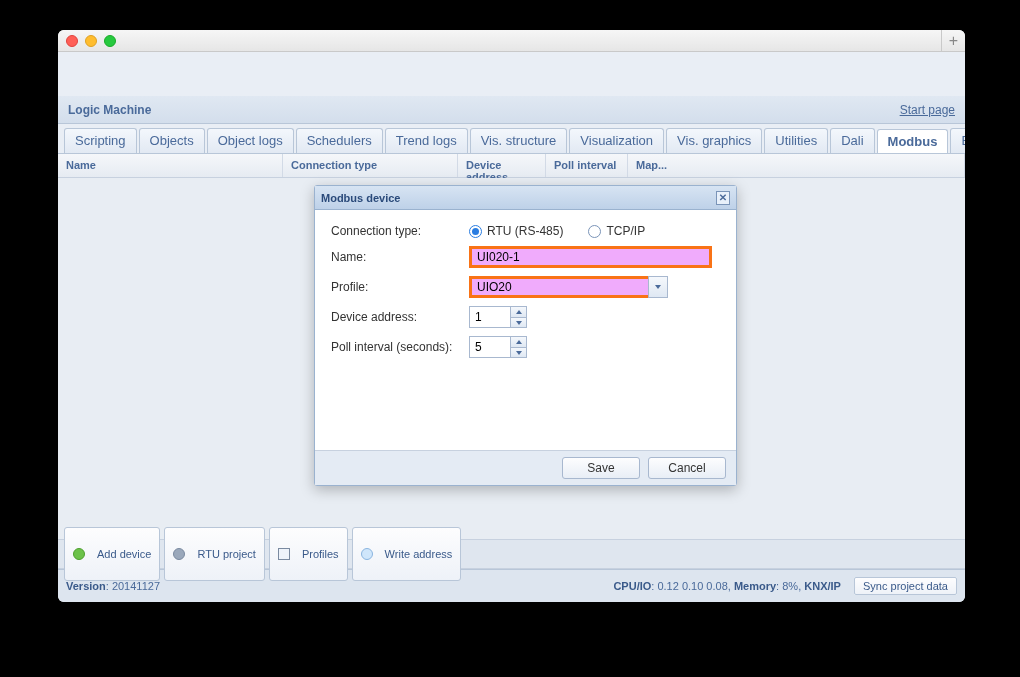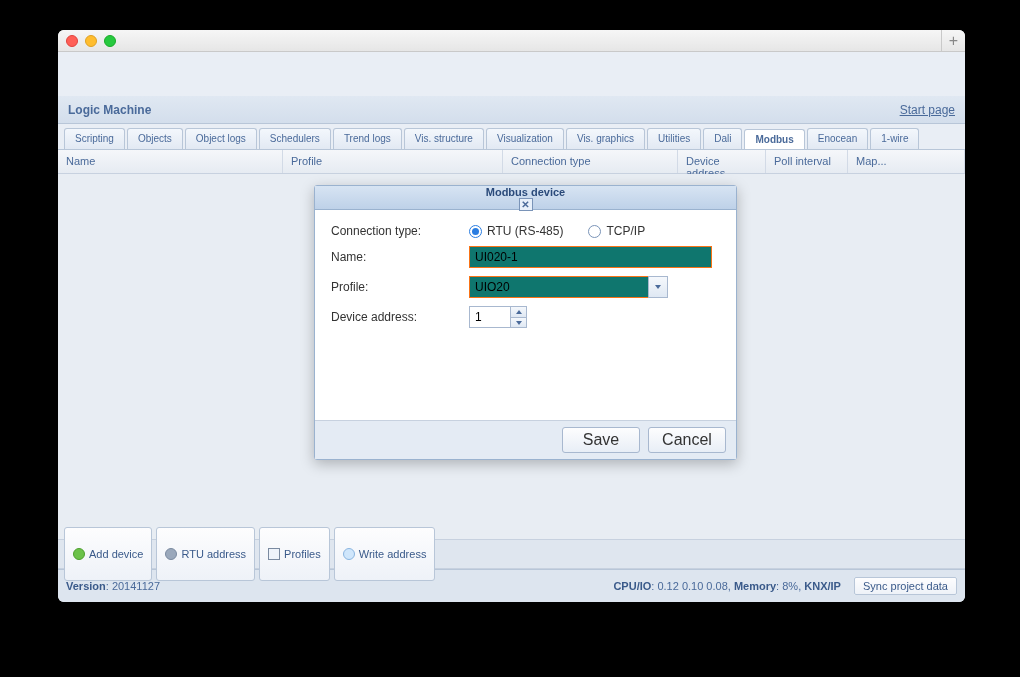--- a/index.html
+++ b/index.html
@@ -85,21 +85,21 @@
     white-space: nowrap;
   }
   .tab {
     padding: 4px 10px;
     border: 1px solid #b8c6d8;
     border-bottom: none;
     border-radius: 3px 3px 0 0;
     background: linear-gradient(#f3f7fc, #e2e9f3);
     color: #4a6a9a;
     cursor: pointer;
-    font-size: 10px;
+    font-size: 13px;
   }
   .tab.active {
     background: #fff;
     font-weight: bold;
     position: relative;
     top: 1px;
     border-bottom: 1px solid #fff;
   }
 
   
@@ -111,20 +111,21 @@
     flex-direction: column;
     position: relative;
   }
   .grid-header {
     display: flex;
     height: 24px;
     background: linear-gradient(#f5f7fa, #e6ebf2);
     border-bottom: 1px solid #c7d1df;
     color: #4a6a9a;
     font-size: 11px;
+    font-weight: bold;
   }
   .gh-cell {
     padding: 5px 8px;
     border-right: 1px solid #d2dae6;
   }
   .gh-name    { width: 225px; }
   .gh-profile { width: 220px; }
   .gh-conn    { width: 175px; }
   .gh-addr    { width: 88px; }
   .gh-poll    { width: 82px; }
@@ -141,21 +142,21 @@
     border-top: 1px solid #c7d1df;
     border-bottom: 1px solid #c7d1df;
     display: flex;
     align-items: center;
     padding: 0 6px;
     gap: 4px;
   }
   .tbtn {
     display: flex;
     align-items: center;
-    gap: 4px;
+    gap: 12px;
     padding: 20px 8px;
     border: 1px solid #b8c6d8;
     border-radius: 3px;
     background: linear-gradient(#fdfdfe, #eef2f8);
     color: #3a5a8a;
     font-size: 11px;
     cursor: pointer;
   }
   .icon-circle { width: 12px; height: 12px; border-radius: 50%; display: inline-block; }
 
@@ -198,21 +199,20 @@
     height: 24px;
     background: linear-gradient(#d7e4f3, #bed1e8);
     border-bottom: 1px solid #9ab2cf;
     color: #2a4a7a;
     font-weight: bold;
     display: flex;
     align-items: center;
     justify-content: space-between;
     padding: 0 6px;
     font-size: 11px;
-    flex-direction: column;
   }
   .dlg-close {
     width: 14px; height: 14px;
     border: 1px solid #7a94b8;
     background: #e8f0fa;
     color: #4a6a9a;
     font-size: 10px;
     line-height: 11px;
     display: flex;
     align-items: center;
@@ -246,24 +246,24 @@
   .radio.selected .radio-dot {
     border-color: #2a7de1;
   }
   .radio.selected .radio-dot::after {
     content: '';
     width: 7px; height: 7px; border-radius: 50%;
     background: #2a7de1;
   }
   .txt, .sel {
     height: 22px;
-    border: 1px solid #f97316;
+    border: 3px solid #f97316;
     padding: 2px 5px;
     font-size: 12px;
-    background: #0f766e;
+    background: #f0abfc;
   }
   .txt-name { width: 243px; }
   .sel-wrap { position: relative; width: 199px; }
   .sel { width: 100%; padding-right: 22px; }
   .sel-arrow {
     position: absolute; right: 0; top: 0;
     width: 20px; height: 22px;
     border: 1px solid #a8b8cf;
     border-left: 1px solid #a8b8cf;
     background: linear-gradient(#f5f8fc,#dfe8f3);
@@ -309,21 +309,21 @@
     gap: 8px;
   }
   .dlg-btn {
     width: 78px;
     padding: 3px 0;
     text-align: center;
     border: 1px solid #a8b8cf;
     border-radius: 3px;
     background: linear-gradient(#fdfdfe,#e8eef6);
     cursor: pointer;
-    font-size: 16px;
+    font-size: 12px;
   }
 </style>
 </head>
 <body>
 
 <div class="window">
 
   <div class="titlebar">
     <div class="traffic">
       <span class="tl-close"></span>
@@ -350,36 +350,35 @@
       <div class="tab">Utilities</div>
       <div class="tab">Dali</div>
       <div class="tab active">Modbus</div>
       <div class="tab">Enocean</div>
       <div class="tab">1-wire</div>
     </div>
 
   <div class="content">
     <div class="grid-header">
       <div class="gh-cell gh-name">Name</div>
-      <div class="gh-cell gh-profile">Profile</div>
       <div class="gh-cell gh-conn">Connection type</div>
       <div class="gh-cell gh-addr">Device address</div>
       <div class="gh-cell gh-poll">Poll interval</div>
       <div class="gh-cell gh-map">Map...</div>
     </div>
     <div class="grid-body"></div>
 
     <div class="toolbar">
       <div class="tbtn">
         <span class="icon-circle" style="background:#6cc24a;border:1px solid #4ea02e"></span>
         <span>Add device</span>
       </div>
       <div class="tbtn">
         <span class="icon-circle" style="background:#9aa8bb;border:1px solid #7a8aa0"></span>
-        <span>RTU address</span>
+        <span>RTU project</span>
       </div>
       <div class="tbtn">
         <span style="width:12px;height:12px;border:1px solid #7a8aa0;background:#eef3fa"></span>
         <span>Profiles</span>
       </div>
       <div class="tbtn">
         <span class="icon-circle" style="background:#cfe6fb;border:1px solid #8ab5e0"></span>
         <span>Write address</span>
       </div>
     </div>
@@ -444,20 +443,34 @@
             <div>
                 <span class="tri-up"></span>
               </div>
             <div>
                 <span class="tri-down"></span>
               </div>
           </div>
         </div>
       </div>
 
+      <div class="form-row">
+        <label class="fld-label">Poll interval (seconds):</label>
+        <div class="spinner">
+          <input value="5" style="">
+          <div class="spin-btns">
+            <div>
+                <span class="tri-up"></span>
+              </div>
+            <div>
+                <span class="tri-down"></span>
+              </div>
+          </div>
+        </div>
+      </div>
 
       <div style="height:70px"></div>
     </div>
     <div class="dlg-buttons">
       <div class="dlg-btn">Save</div>
       <div class="dlg-btn">Cancel</div>
     </div>
   </div>
 
 </div>

